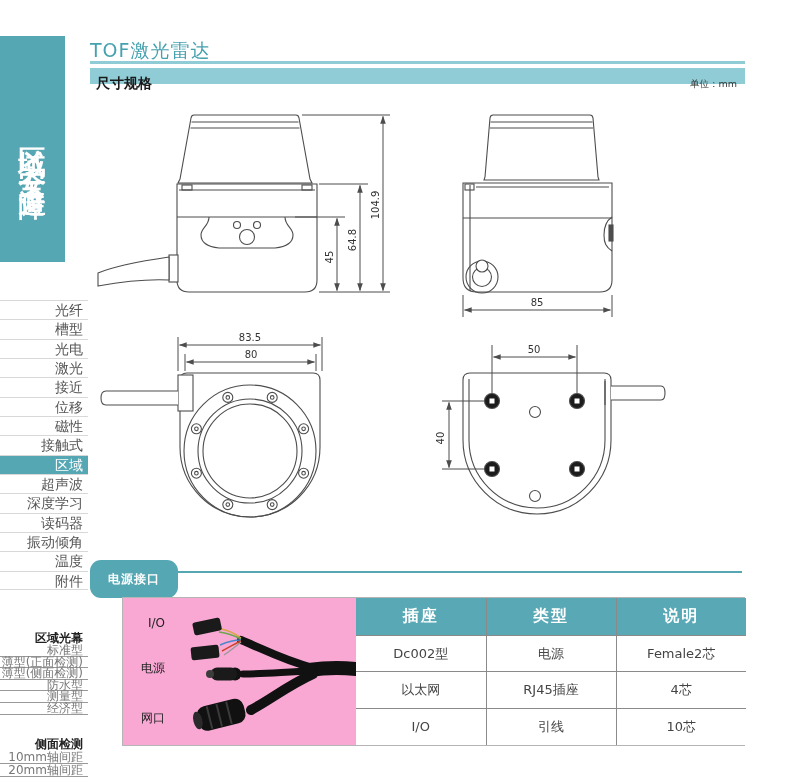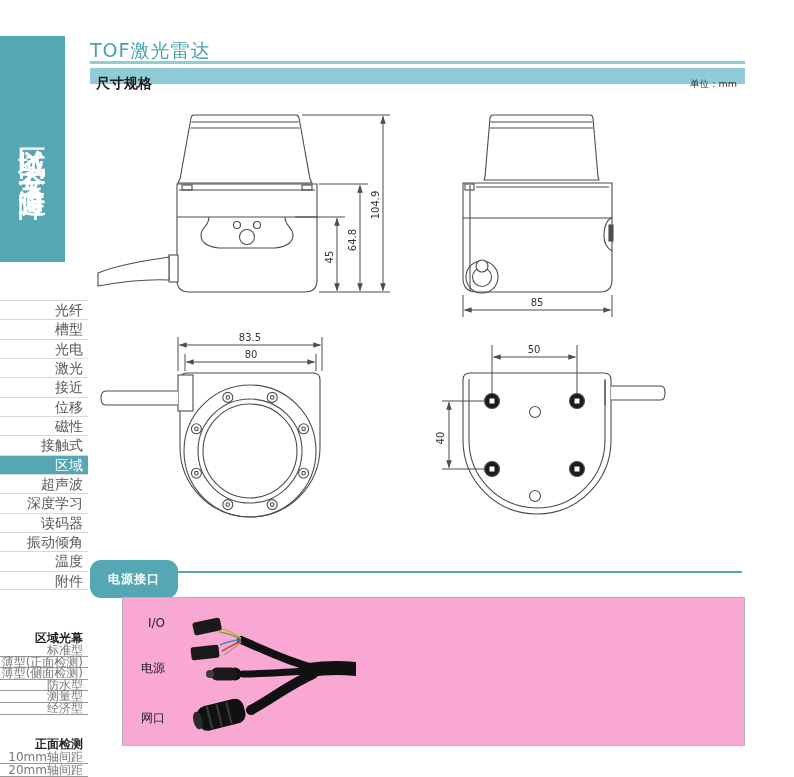--- a/index.html
+++ b/index.html
@@ -122,21 +122,21 @@
   <div class="g-title">区域光幕</div>
   <div class="g-item">标准型</div>
   <div class="g-item">薄型(正面检测)</div>
   <div class="g-item">薄型(侧面检测)</div>
   <div class="g-item">防水型</div>
   <div class="g-item">测量型</div>
   <div class="g-item">经济型</div>
 </div>
 
 <div class="mini-group safety" style="top:738px;">
-  <div class="g-title">正面检测</div>
+  <div class="g-title">侧面检测</div>
   <div class="g-item">10mm轴间距</div>
   <div class="g-item">20mm轴间距</div>
 </div>
 
 <h1 class="page-title">TOF激光雷达</h1>
 <div class="title-rule"></div>
 
 <div class="section-bar">
   <span class="bar-title">尺寸规格</span>
   <span class="bar-unit">单位：mm</span>
@@ -309,13 +309,37 @@
         <line x1="96" y1="105" x2="96" y2="128" stroke="#3a3a3a" stroke-width="2"></line>
         <line x1="106" y1="105" x2="106" y2="128" stroke="#3a3a3a" stroke-width="2"></line>
         <ellipse cx="74" cy="116.5" rx="4.5" ry="9" fill="#2a2a2a"></ellipse>
       </g>
     </svg>
     <div class="photo-label lbl-io">I/O</div>
     <div class="photo-label lbl-power">电源</div>
     <div class="photo-label lbl-net">网口</div>
   </div>
 
+  <table class="spec">
+    <tbody>
+        <tr>
+      <th>插座</th>
+      <th>类型</th>
+      <th>说明</th>
+    </tr>
+    <tr>
+      <td>Dc002型</td>
+      <td>电源</td>
+      <td>Female2芯</td>
+    </tr>
+    <tr>
+      <td>以太网</td>
+      <td>RJ45插座</td>
+      <td>4芯</td>
+    </tr>
+    <tr>
+      <td>I/O</td>
+      <td>引线</td>
+      <td>10芯</td>
+    </tr>
+  </tbody>
+    </table>
 </div>
 
 </body></html>

